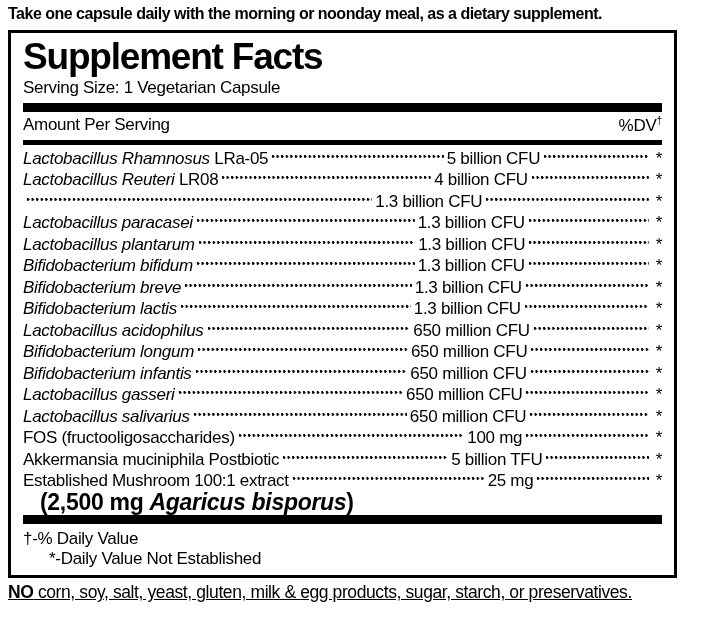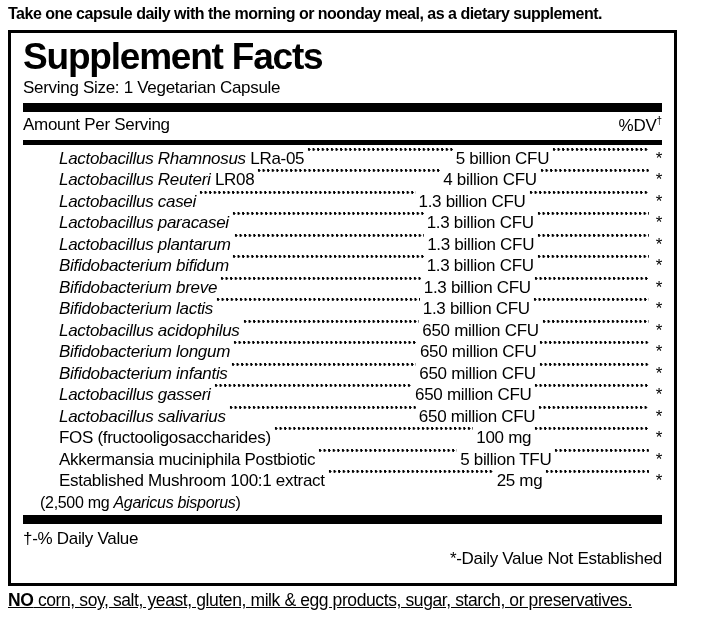--- a/index.html
+++ b/index.html
@@ -10,56 +10,56 @@
     -webkit-font-smoothing:antialiased;
   }
   .instruction{
     margin:5px 0 7px 8px;
     font-size:16px;font-weight:bold;letter-spacing:-0.5px;
     white-space:nowrap;
   }
   .panel{
     margin-left:8px;width:669px;box-sizing:border-box;
     border:3px solid #000;
-    padding:4px 12px 8px 12px;
+    padding:4px 12px 0 12px;
     background:#fff;
   }
   .title{
     margin:0;font-size:37px;font-weight:bold;letter-spacing:-1.2px;line-height:40px;
   }
   .serving{margin:1px 0 5px 0;font-size:17px;letter-spacing:-0.3px;line-height:20px;}
   .bar{background:#000;width:100%;}
   .bar.thick{height:9px;}
   .bar.mid{height:5px;}
   .colhead{
     display:flex;justify-content:space-between;align-items:flex-start;
     font-size:17px;letter-spacing:-0.3px;padding:3px 0 4px 0;
   }
   .dv-head sup{font-size:10px;letter-spacing:0;}
   .rows{padding:3px 0 2px 0;}
   .row{
-    display:flex;align-items:flex-start;
-    font-size:17px;letter-spacing:-0.3px;line-height:21.5px;margin-left:36px;
+    display:flex;align-items:center;
+    font-size:17px;letter-spacing:-0.3px;line-height:21.5px;
   }
   .nm,.amt,.ast{white-space:nowrap;}
   .nm i{font-style:italic;}
   .leader{
     flex:3 1 20px;height:3px;margin:0 3px 4px 3px;
     background-image:radial-gradient(circle at 2px 1.4px,#000 1.15px,transparent 1.5px);
     background-size:4.6px 3px;background-repeat:repeat-x;background-position:left bottom;
   }
   .leader.l2{flex:1 1 55px;min-width:48px;}
   .ast{width:10px;text-align:right;}
   .subline{
-    font-size:16px;letter-spacing:-0.3px;line-height:21.5px;padding-left:17px;
+    font-size:23px;letter-spacing:-0.3px;line-height:21.5px;padding-left:17px;font-weight:bold;
   }
   .footnotes{
     display:flex;font-size:17px;letter-spacing:-0.3px;padding:5px 0 6px 0;flex-direction:column;
   }
-  .footnotes .fn-right{margin-left:46px;text-align:right;}
+  .footnotes .fn-right{margin-left:26px;}
   .other{
     margin:8px 8px 0 8px;max-width:704px;
     font-size:17.5px;letter-spacing:-0.4px;line-height:21.5px;
   }
   .no-line{
     margin:4px 8px 0 8px;max-width:704px;
     font-size:17.5px;letter-spacing:-0.4px;line-height:21.5px;text-decoration:underline;
   }
   .no-line b{font-weight:bold;}
 </style>
@@ -94,21 +94,20 @@
 
   <div class="row">
     <span class="nm"><i class="ni">Lactobacillus Reuteri</i><span class="nr"> LR08</span></span>
     <span class="leader l1"></span>
     <span class="amt">4 billion CFU</span>
     <span class="leader l2"></span>
     <span class="ast">*</span>
   </div>
 
   <div class="row">
-    <span class="nm"><i class="ni">Lactobacillus casei</i><span class="nr"></span></span>
     <span class="leader l1"></span>
     <span class="amt">1.3 billion CFU</span>
     <span class="leader l2"></span>
     <span class="ast">*</span>
   </div>
 
   <div class="row">
     <span class="nm"><i class="ni">Lactobacillus paracasei</i><span class="nr"></span></span>
     <span class="leader l1"></span>
     <span class="amt">1.3 billion CFU</span>

